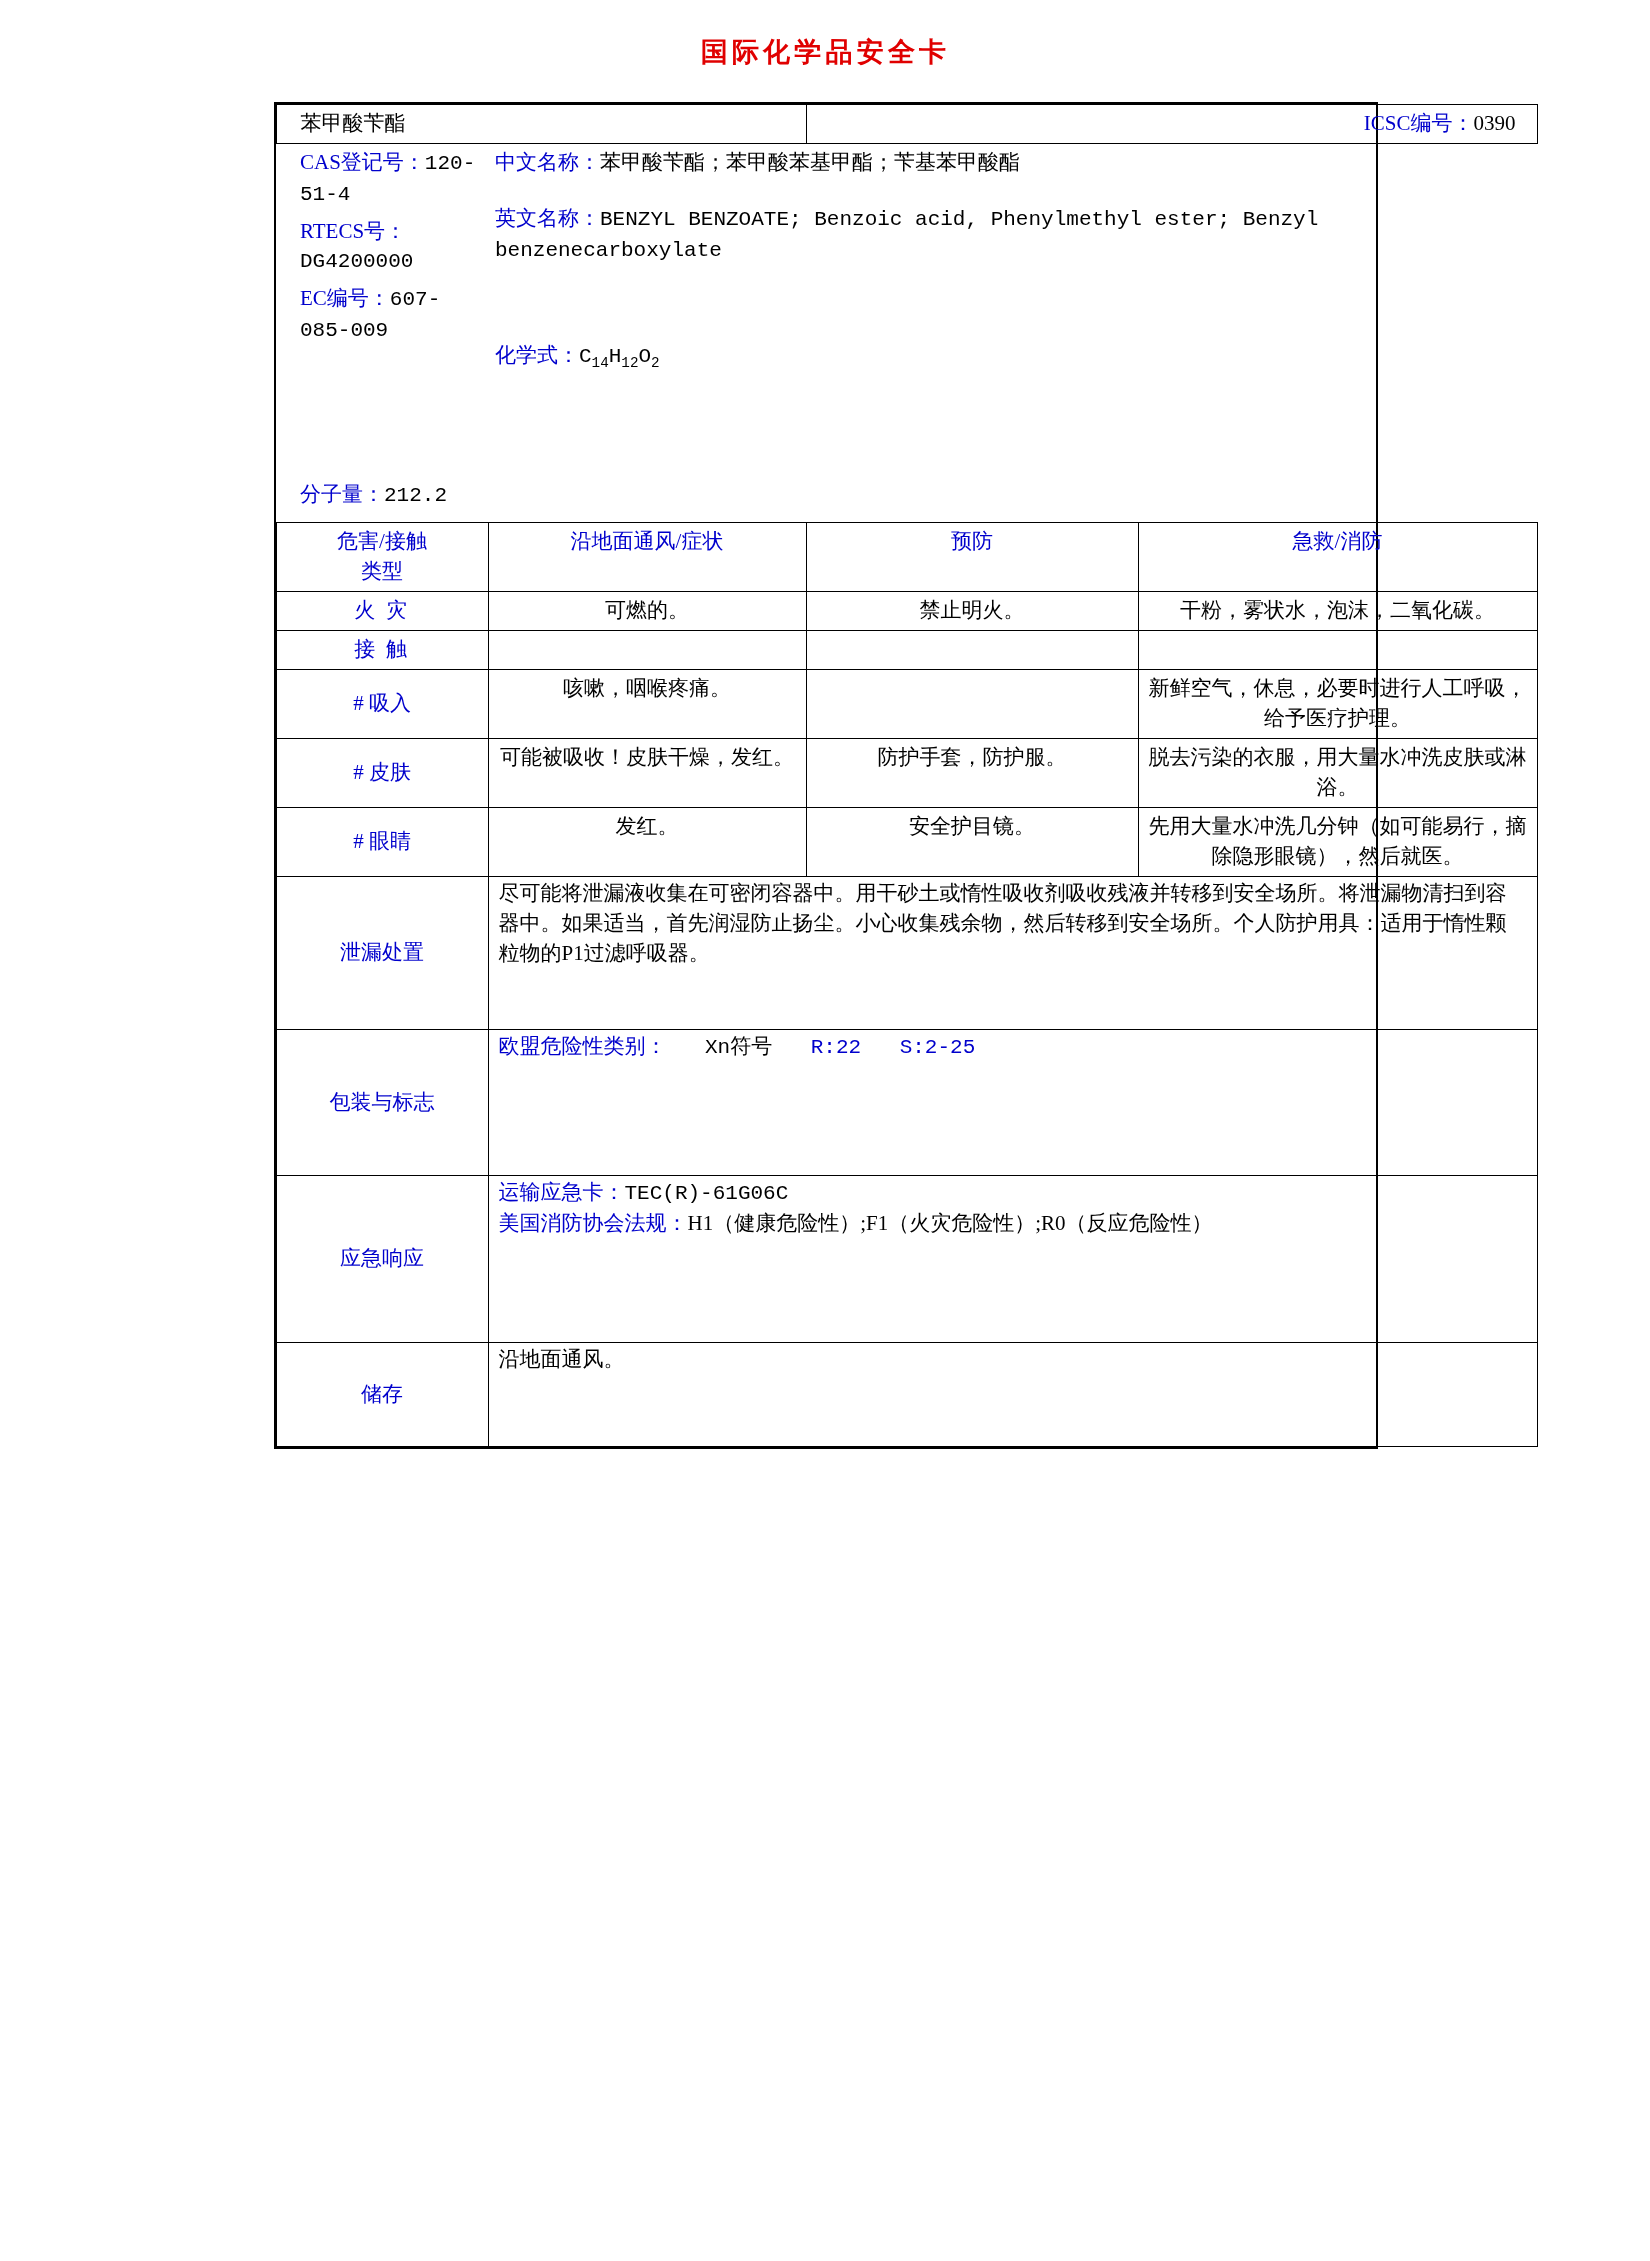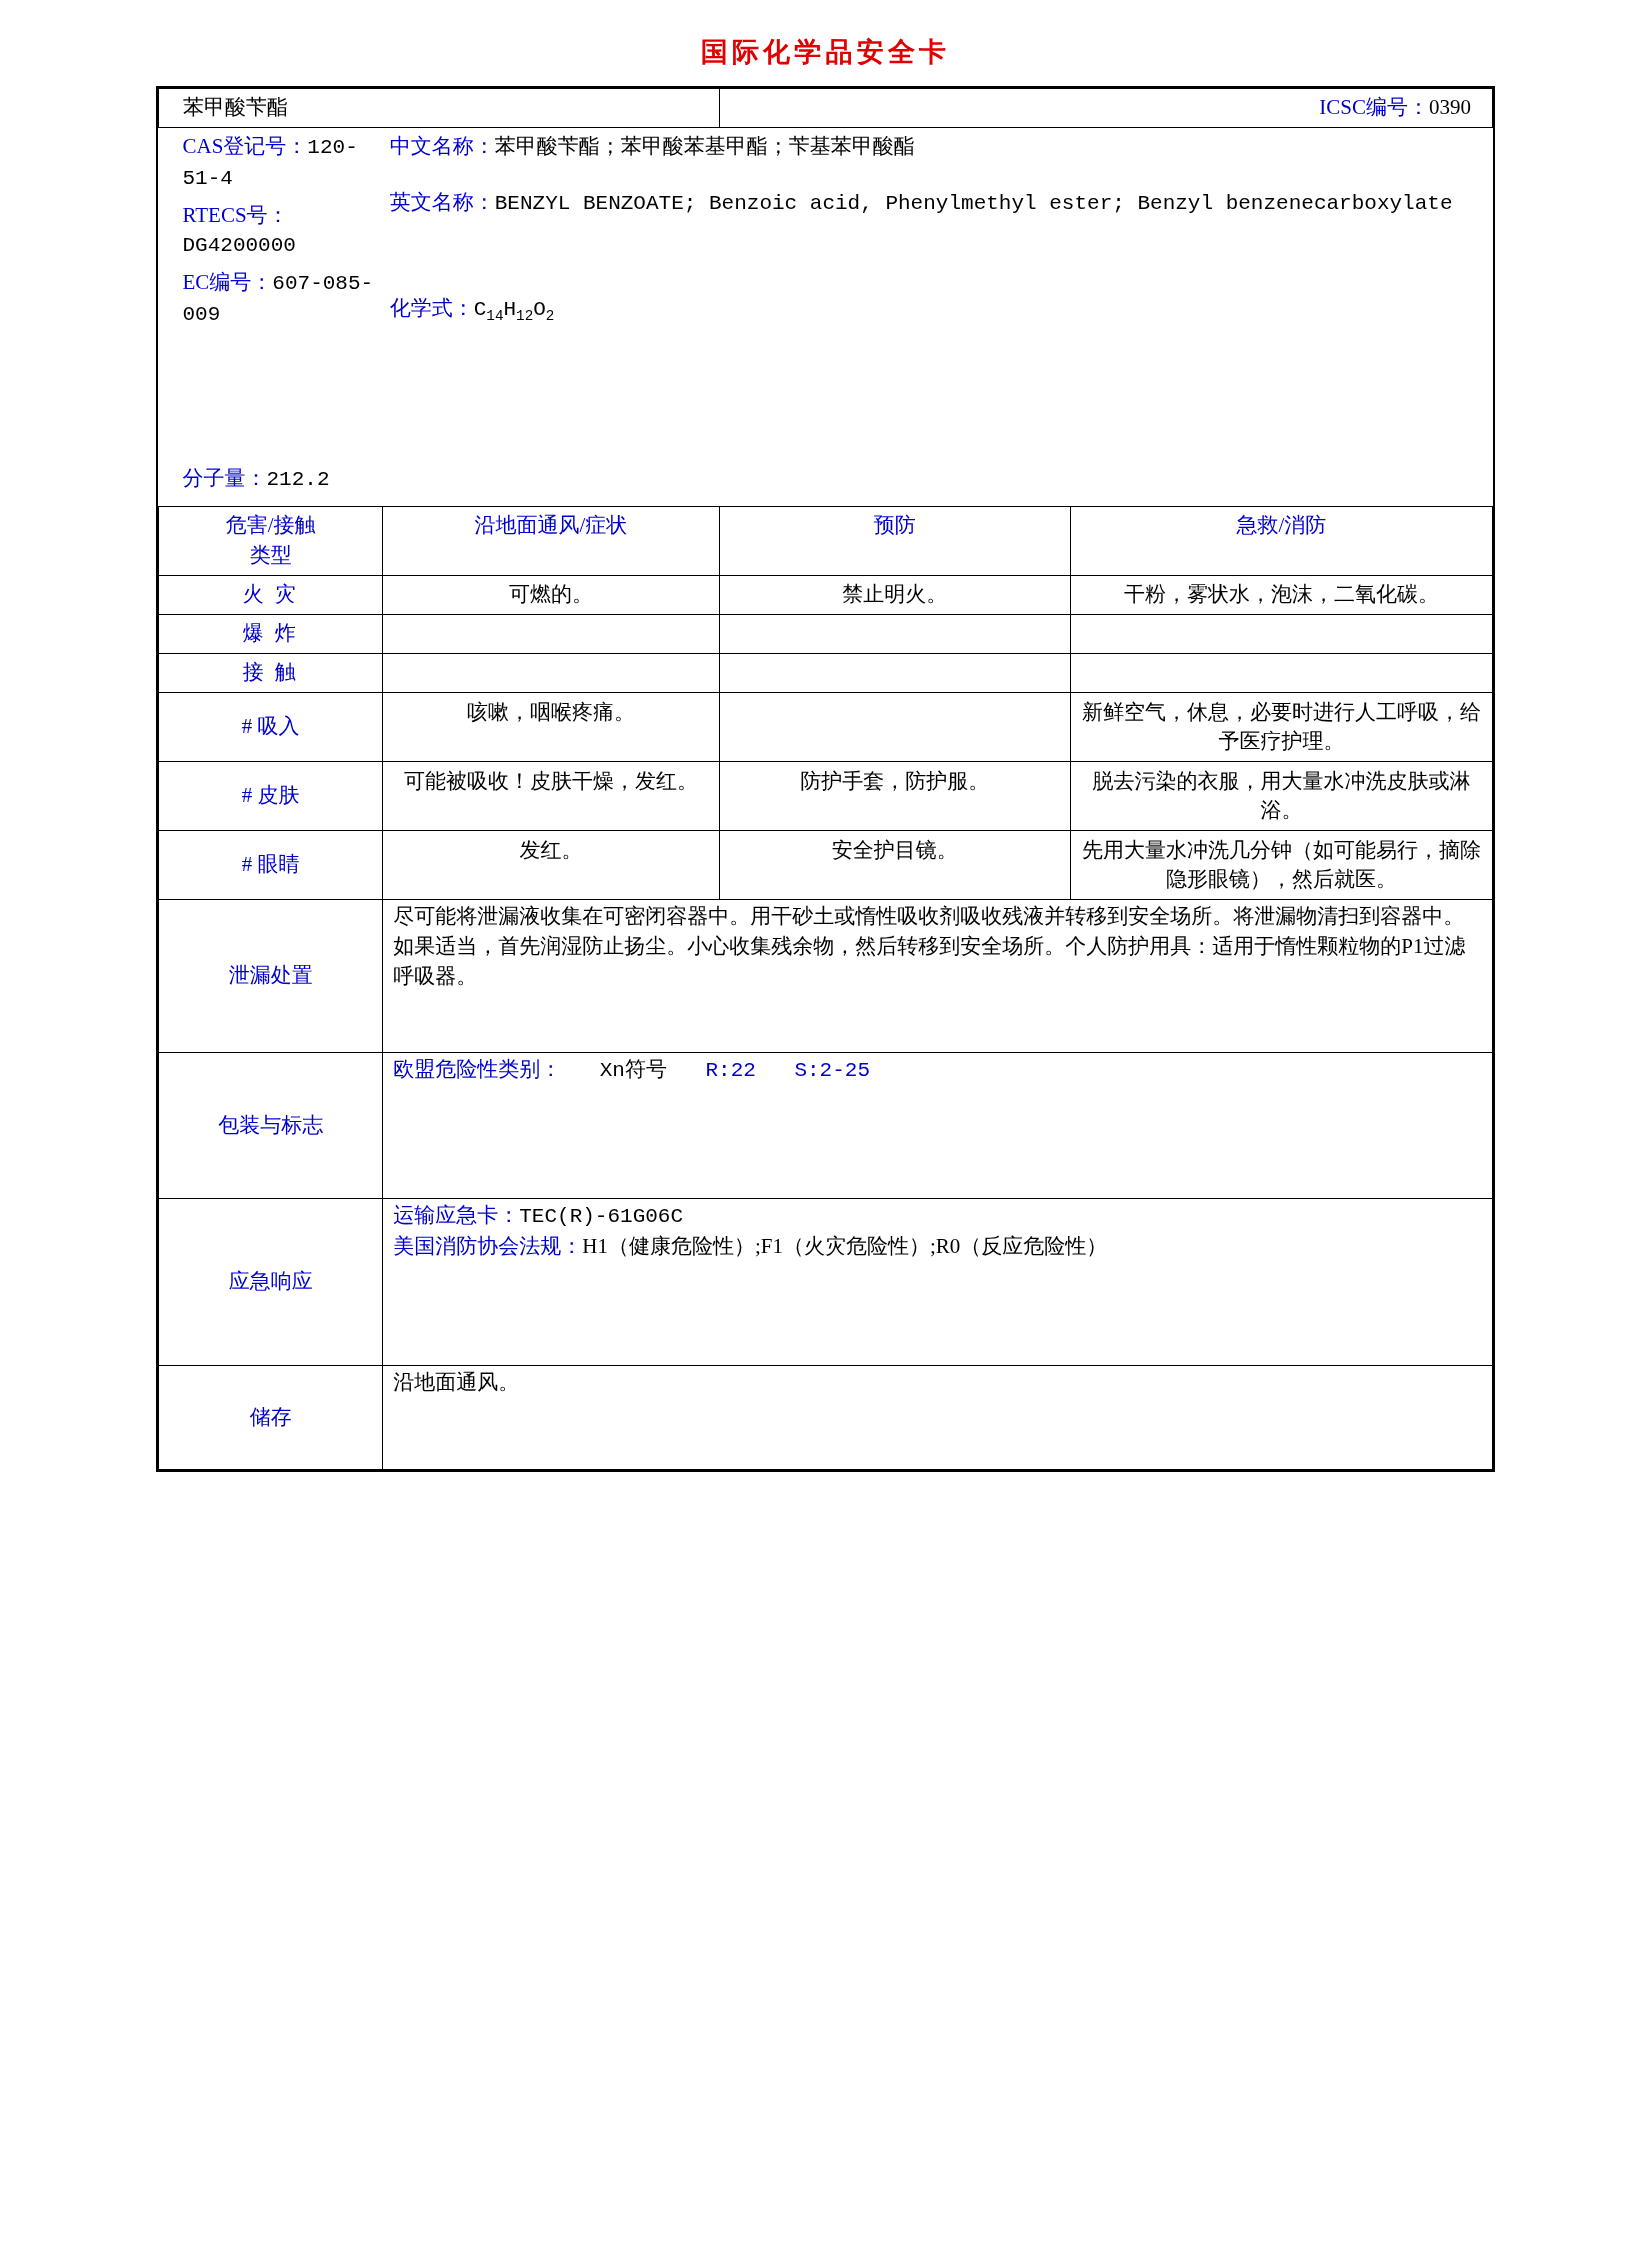--- a/index.html
+++ b/index.html
@@ -23,22 +23,22 @@
     text-align: center;
     color: #e00000;
     font-family: "DejaVu Sans", sans-serif;
     font-weight: bold;
     font-size: 27px;
     letter-spacing: 4.2px;
     padding-top: 34px;
     padding-bottom: 15.5px;
   }
   .card {
-    width: 1339px;
-    margin: 0 auto;
+    width: 1104px;
+    margin: 16px auto;
     border: 2.8px solid #000;
     box-sizing: border-box;
   }
   table.main {
     width: 100%;
     border-collapse: collapse;
     table-layout: fixed;
   }
   table.main td {
     border: 1.4px solid #000;
@@ -173,26 +173,20 @@
         <td>急救/消防</td>
       </tr>
 
       <tr>
         <td class="cat" colspan="2">火 灾</td>
         <td class="body-cell">可燃的。</td>
         <td class="body-cell">禁止明火。</td>
         <td class="body-cell">干粉，雾状水，泡沫，二氧化碳。</td>
       </tr>
 
-      <tr>
-        <td class="cat" colspan="2">爆 炸</td>
-        <td class="body-cell">&nbsp;</td>
-        <td class="body-cell">&nbsp;</td>
-        <td class="body-cell">&nbsp;</td>
-      </tr>
 
       <tr>
         <td class="cat" colspan="2">接 触</td>
         <td class="body-cell">&nbsp;</td>
         <td class="body-cell">&nbsp;</td>
         <td class="body-cell">&nbsp;</td>
       </tr>
 
       <tr>
         <td class="cat-sm" colspan="2"># 吸入</td>

